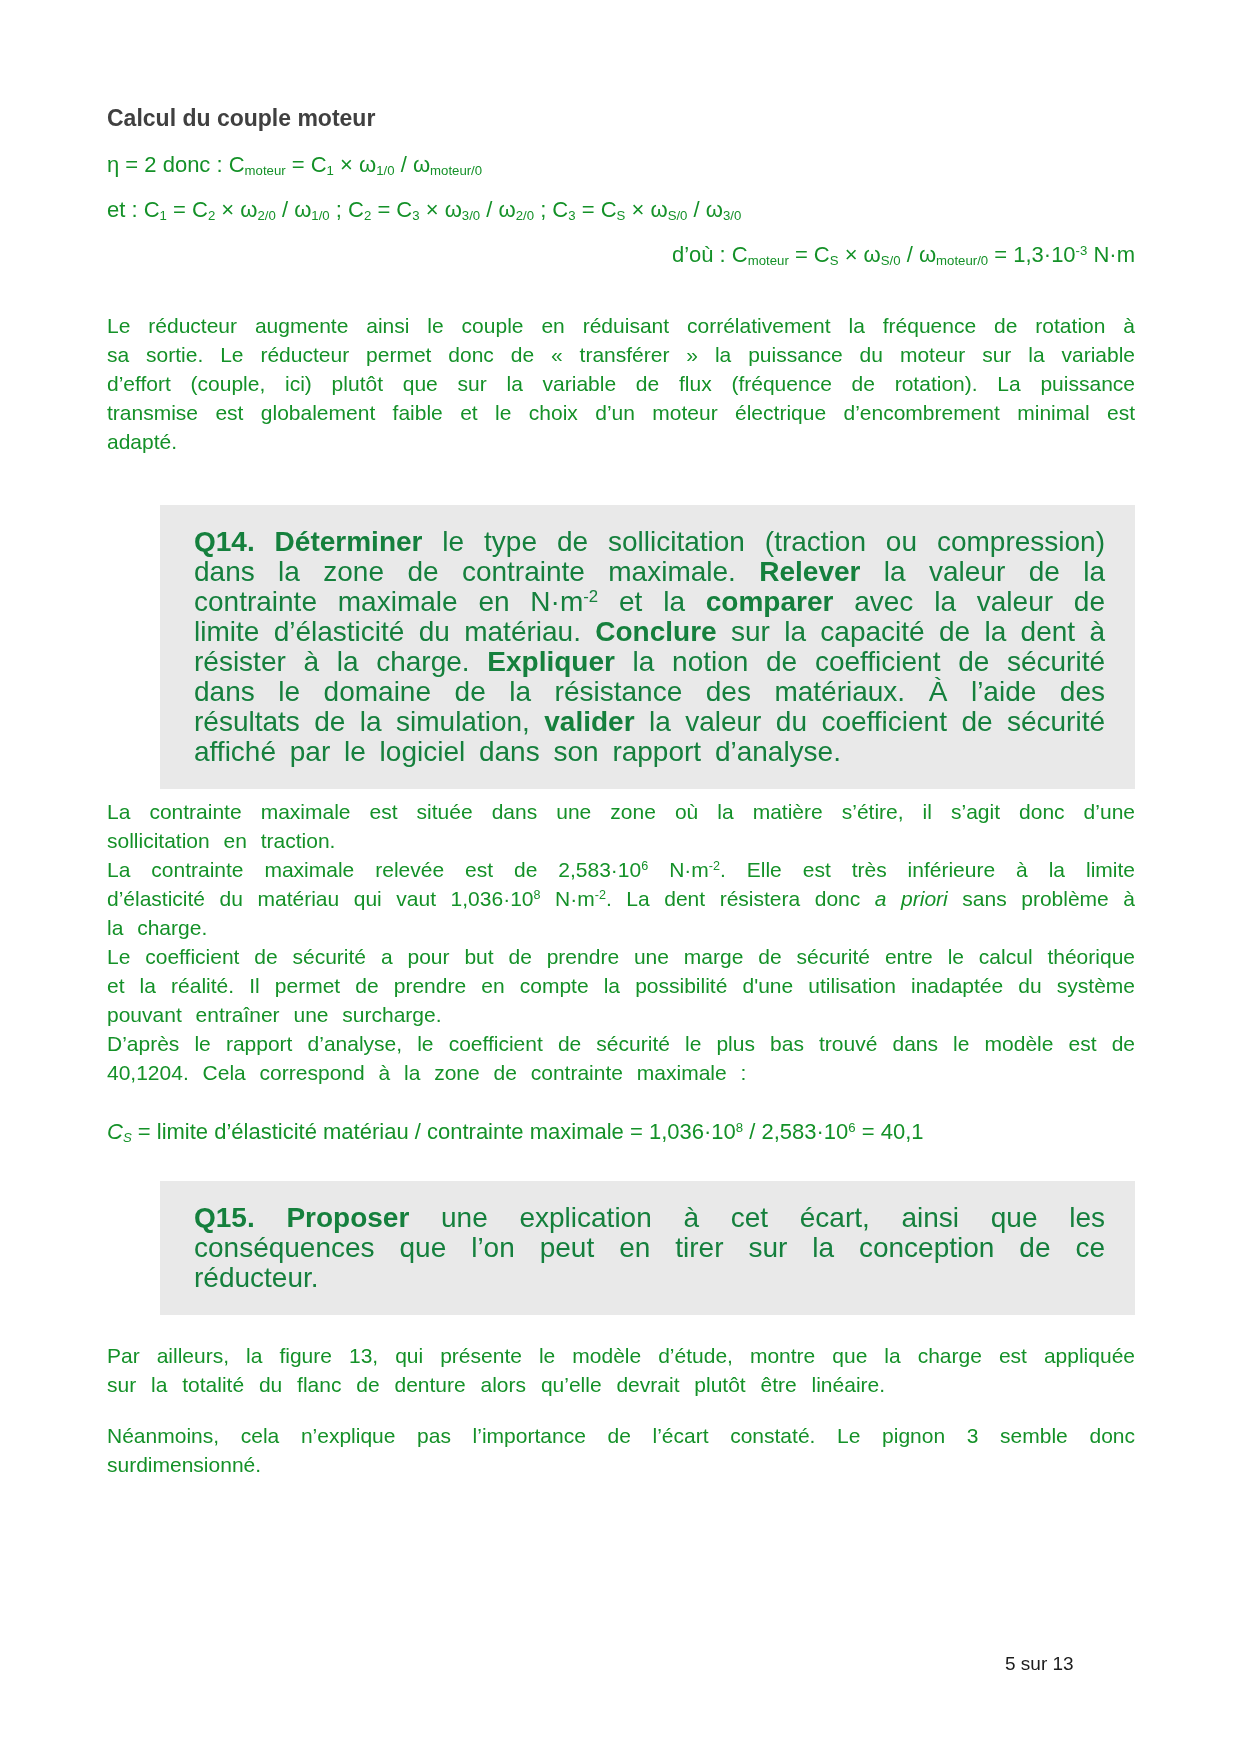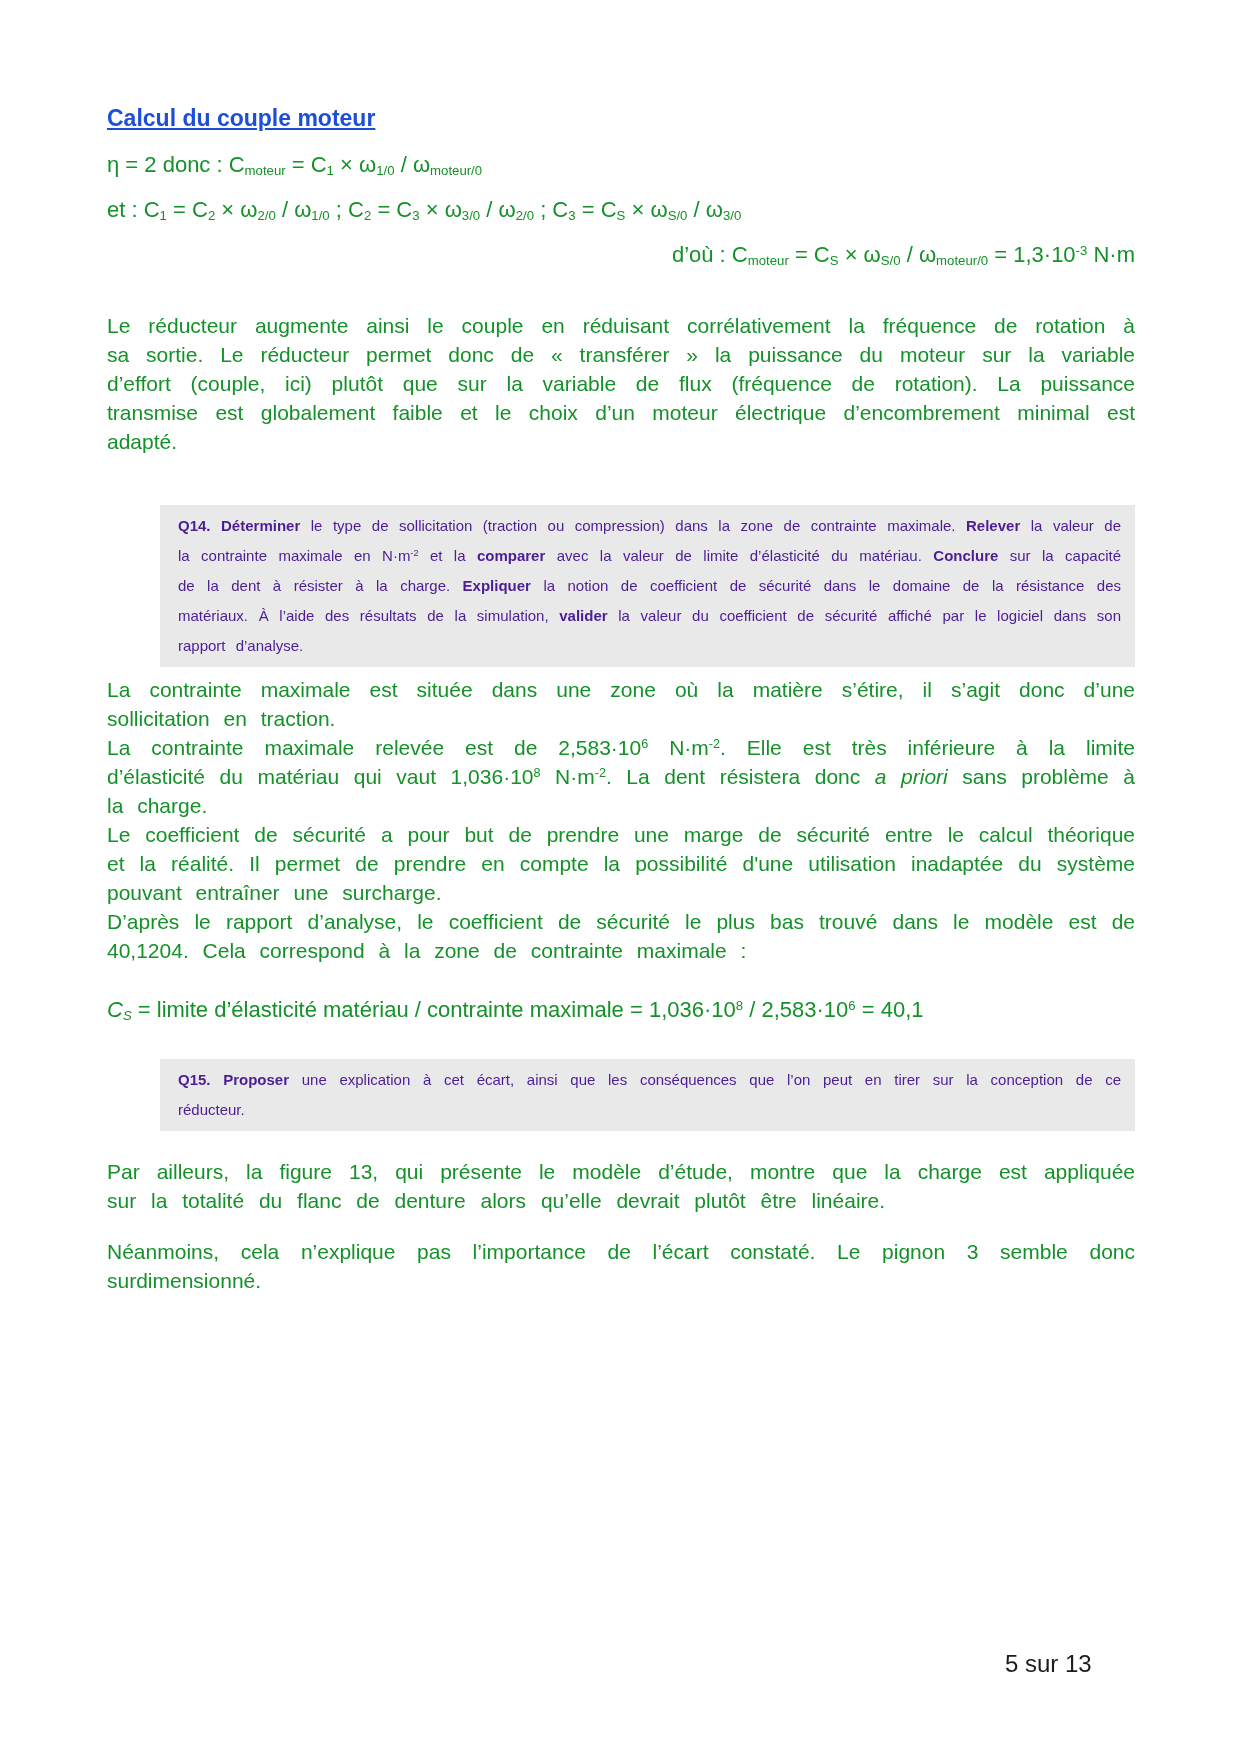--- a/index.html
+++ b/index.html
@@ -16,22 +16,21 @@
     left: 107px;
     top: 104px;
     width: 1028px;
     color: #149128;
   }
   .heading {
     margin: 0 0 18px 0;
     font-size: 23px;
     line-height: 28px;
     font-weight: bold;
-    color: #1d4ed8;
-    text-decoration: underline;
+    color: #404040;
   }
   .formula {
     margin: 0 0 15px 0;
     font-size: 22px;
     line-height: 30px;
     color: #149128;
     white-space: nowrap;
   }
   .formula-last { margin-bottom: 41px; text-align: right; }
   .para {
@@ -44,44 +43,44 @@
   .intro { word-spacing: 11px; }
   .q-block {
     background: #e9e9e9;
     margin-left: 53px;
     padding: 6px 14px 6px 18px;
     color: #1c1c1c;
   }
   .q14 { margin-top: 49px; }
   .q15 { margin-top: 34px; }
   .q-text {
-    margin: 0;
-    font-size: 15px;
+    margin: 16px;
+    font-size: 28px;
     line-height: 30px;
     text-align: justify;
-    color: #4c1d95;
+    color: #15803d;
   }
   .q14 .q-text { word-spacing: 6px; }
   .q15 .q-text { word-spacing: 7px; }
   .answer { margin-top: 8px; }
   .answer .para { word-spacing: 8px; }
   .cs-formula { margin-top: 30px; margin-bottom: 0; }
   .closing { margin-top: 26px; }
   .closing .para { word-spacing: 9px; margin: 0 0 22px 0; }
   .closing .para:last-child { margin-bottom: 0; }
   sub, sup { font-size: 0.6em; line-height: 0; }
   sub { vertical-align: -0.22em; }
   sup { vertical-align: 0.55em; }
   .b { font-weight: bold; }
   .i { font-style: italic; }
   .footer {
     position: absolute;
     left: 1005px;
     top: 1652px;
-    font-size: 24px;
+    font-size: 19px;
     line-height: 24px;
     color: #1c1c1c;
   }
 </style>
 </head>
 <body>
 
 <div class="page">
   <div class="content">
 

